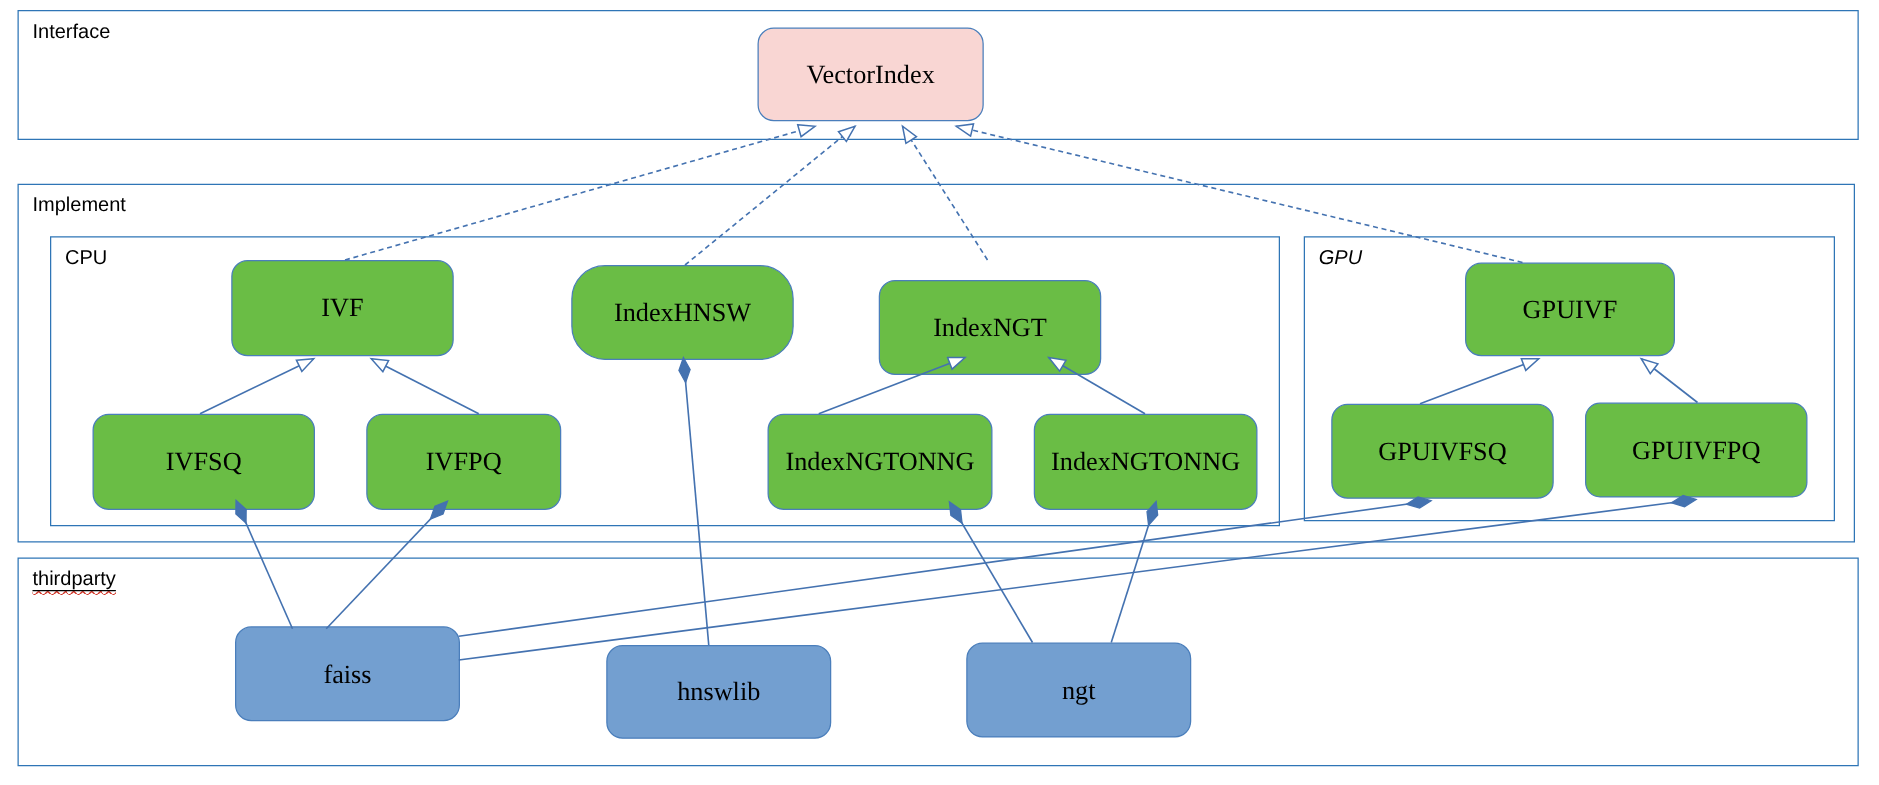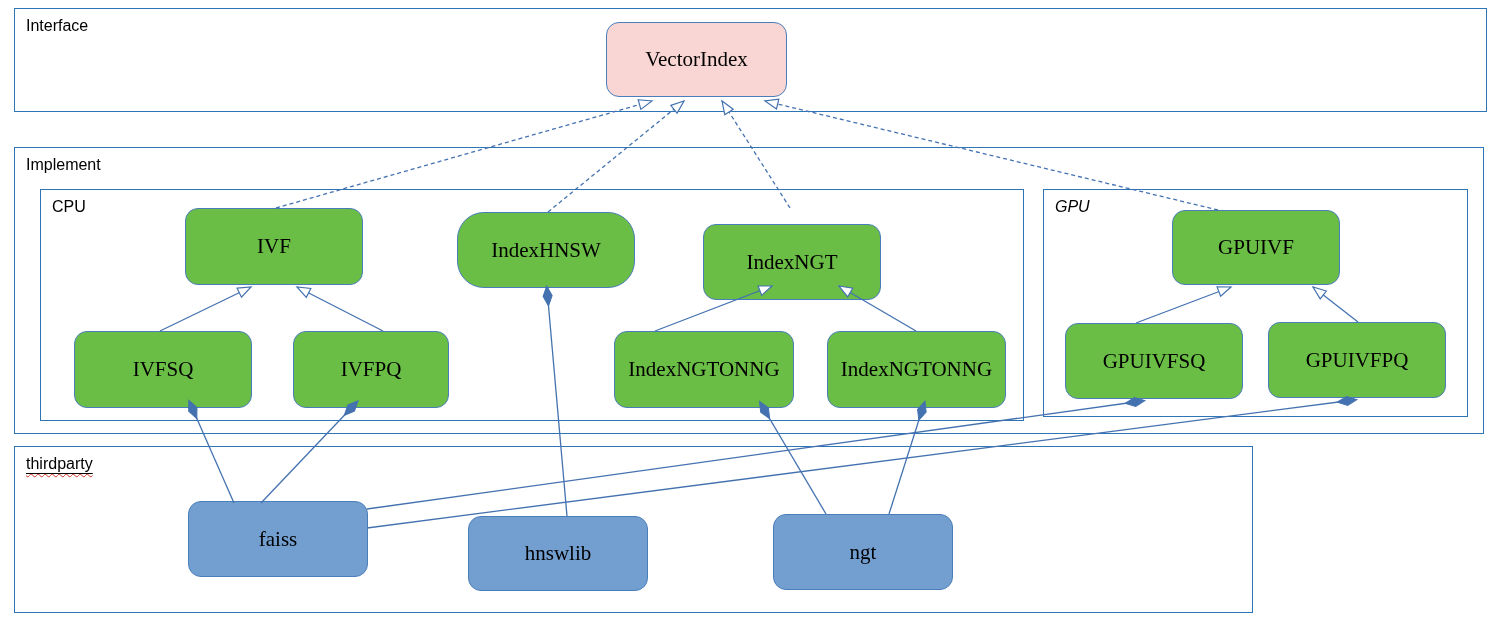--- a/index.html
+++ b/index.html
@@ -37,21 +37,21 @@
 </div>
 
 <div class="section" style="left:40px;top:189px;width:984px;height:232px;">
   <span class="section-label">CPU</span>
 </div>
 
 <div class="section" style="left:1043px;top:189px;width:425px;height:228px;font-style:italic;">
   <span class="section-label">GPU</span>
 </div>
 
-<div class="section" style="left:14px;top:446px;width:1239px;height:167px;">
+<div class="section" style="left:14px;top:446px;width:1473px;height:167px;">
   <span class="section-label squiggle"><span>thirdparty</span></span>
 </div>
 
 <div class="node pink" style="left:606px;top:22px;width:181px;height:75px;">
   <span>VectorIndex</span>
 </div>
 
 <div class="node green" style="left:185px;top:208px;width:178px;height:77px;">
   <span>IVF</span>
 </div>
@@ -89,21 +89,21 @@
 </div>
 
 <div class="node green" style="left:1268px;top:322px;width:178px;height:76px;border-radius:12px;">
   <span>GPUIVFPQ</span>
 </div>
 
 <div class="node blue" style="left:188px;top:501px;width:180px;height:76px;">
   <span>faiss</span>
 </div>
 
-<div class="node blue" style="left:468px;top:516px;width:180px;height:75px;">
+<div class="node blue" style="left:485px;top:516px;width:180px;height:75px;">
   <span>hnswlib</span>
 </div>
 
 <div class="node blue" style="left:773px;top:514px;width:180px;height:76px;">
   <span>ngt</span>
 </div>
 
 <svg id="edge-layer" width="1503" height="628" viewBox="0 0 1503 628">
   <defs>
     <marker id="arrow-open" markerUnits="userSpaceOnUse" markerWidth="16" markerHeight="14" refX="14" refY="6" orient="auto">

